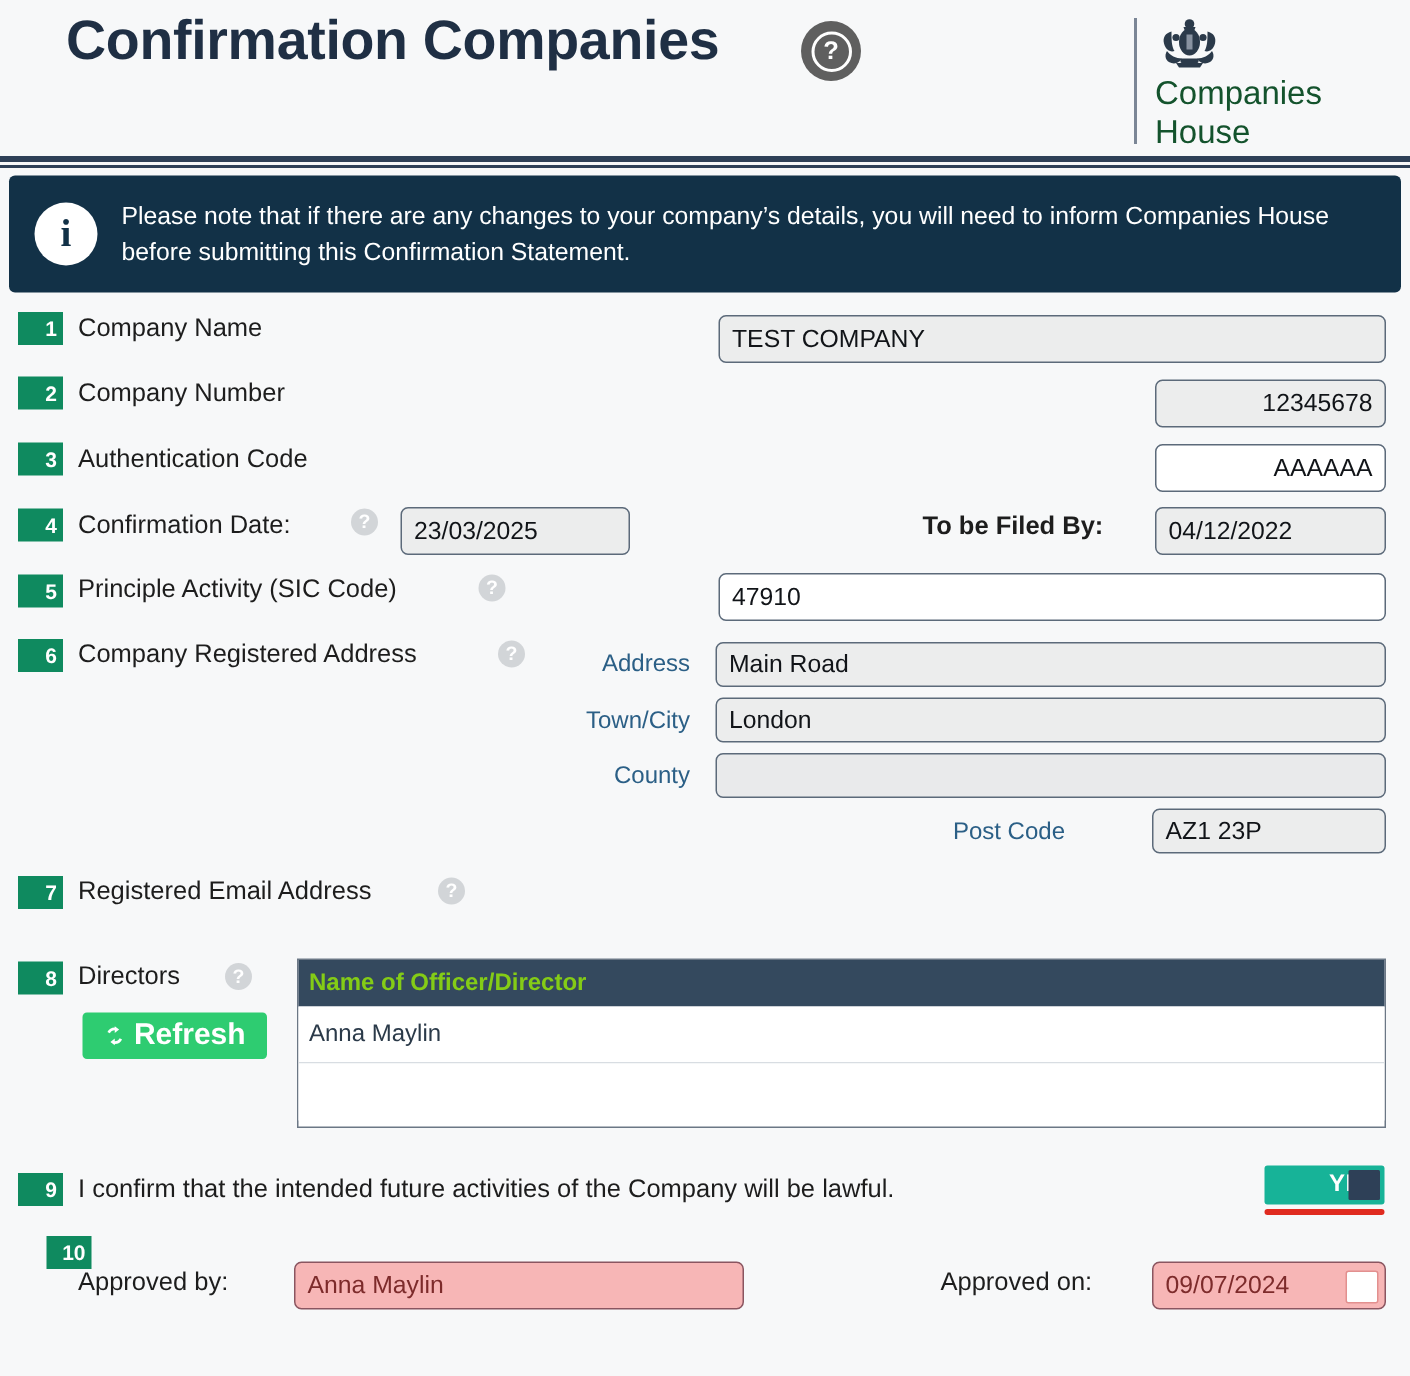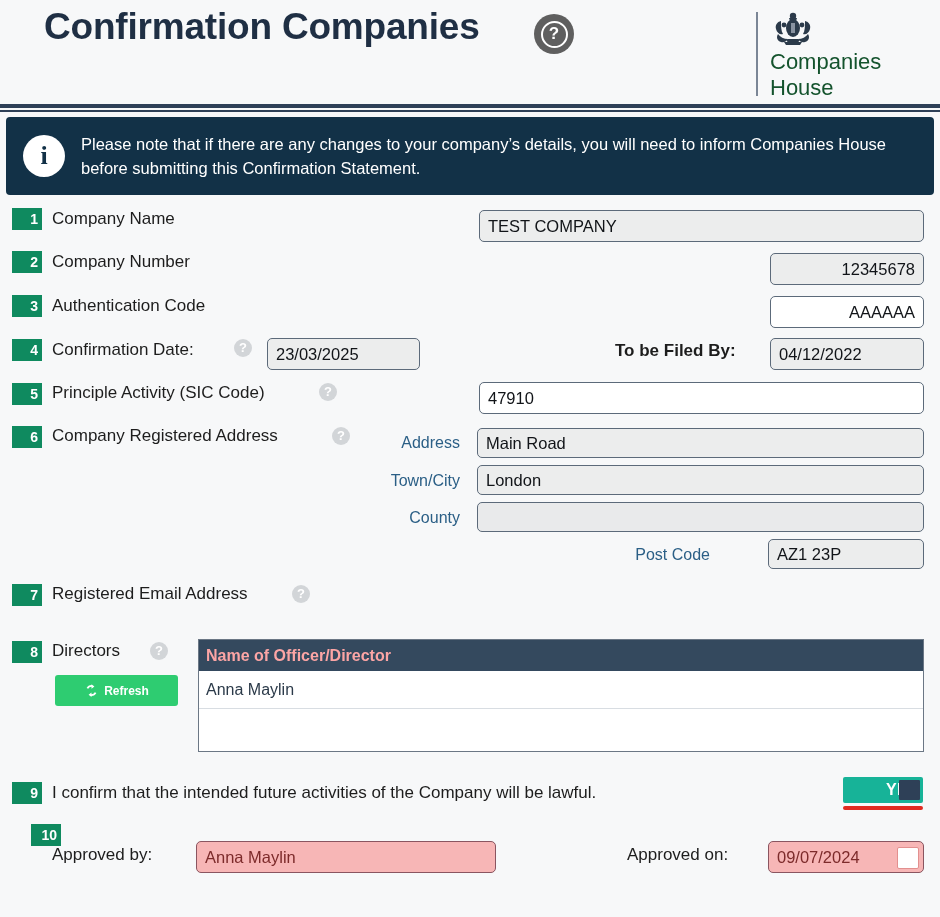--- a/index.html
+++ b/index.html
@@ -200,42 +200,42 @@
 
   
   .refresh-btn {
     position: absolute;
     left: 55px; top: 675px;
     width: 123px; height: 31px;
     background: #2ecc71;
     border: none;
     border-radius: 3px;
     color: #ffffff;
-    font-size: 12px;
+    font-size: 20px;
     font-weight: 700;
     display: flex;
     align-items: center;
     justify-content: center;
     gap: 5px;
     font-family: "Liberation Sans", sans-serif;
     cursor: pointer;
   }
 
   
   .dir-table {
     position: absolute;
     left: 198px; top: 639px;
     width: 726px; height: 113px;
     border: 1px solid #6b7785;
     background: #ffffff;
   }
   .dir-head {
     height: 31px;
     background: #34495e;
-    color: #fca5a5;
+    color: #84cc16;
     font-size: 16px;
     font-weight: 700;
     display: flex;
     align-items: center;
     padding-left: 7px;
   }
   .dir-row {
     height: 38px;
     border-bottom: 1px solid #d8dde2;
     display: flex;

